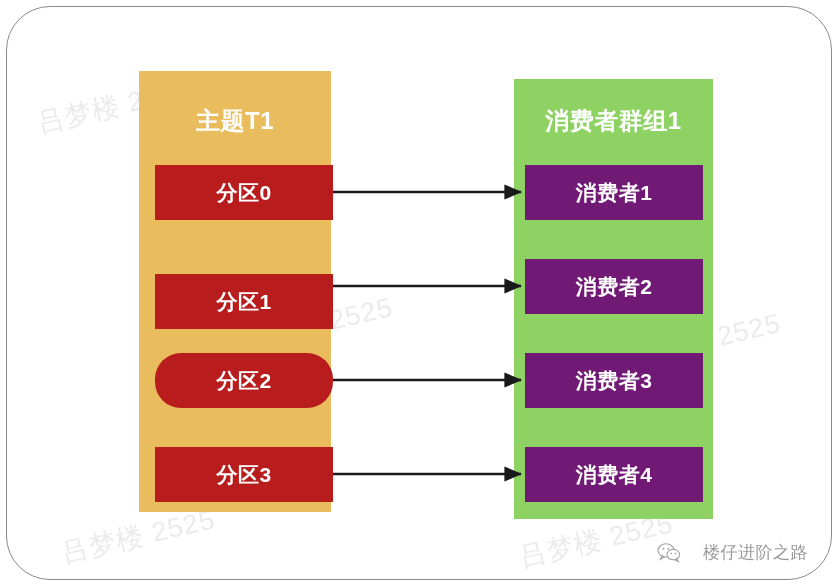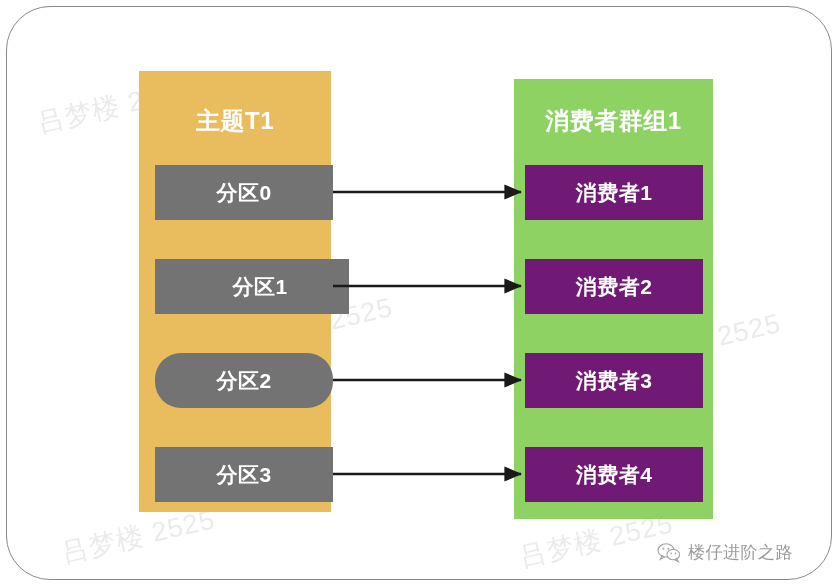--- a/index.html
+++ b/index.html
@@ -74,31 +74,31 @@
     font-size: 24px;
     font-weight: bold;
     letter-spacing: 0.5px;
   }
 
   .partition-box {
     position: absolute;
     left: 16px;
     width: 178px;
     height: 55px;
-    background: #737373;
+    background: #b91c1c;
     color: #ffffff;
     font-size: 21px;
     font-weight: bold;
     display: flex;
     align-items: center;
     justify-content: center;
     letter-spacing: 0.5px;
   }
   .p0 { top: 94px;  }
-  .p1 { top: 188px; padding-left: 16px; }
+  .p1 { top: 203px; }
   .p2 { top: 282px; border-radius: 26px; }
   .p3 { top: 376px; text-align: center; }
 
   
   #group-container {
     position: absolute;
     left: 514px;
     top: 79px;
     width: 199px;
     height: 440px;
@@ -146,21 +146,21 @@
     pointer-events: none;
   }
 
   
   #brand {
     position: absolute;
     left: 657px;
     top: 541px;
     display: flex;
     align-items: center;
-    gap: 7px;
+    gap: 22px;
     opacity: 0.62;
   }
   #brand-text {
     color: #5c5c5c;
     font-size: 17px;
     letter-spacing: 0.5px;
     white-space: nowrap;
   }
 </style>
 </head>

